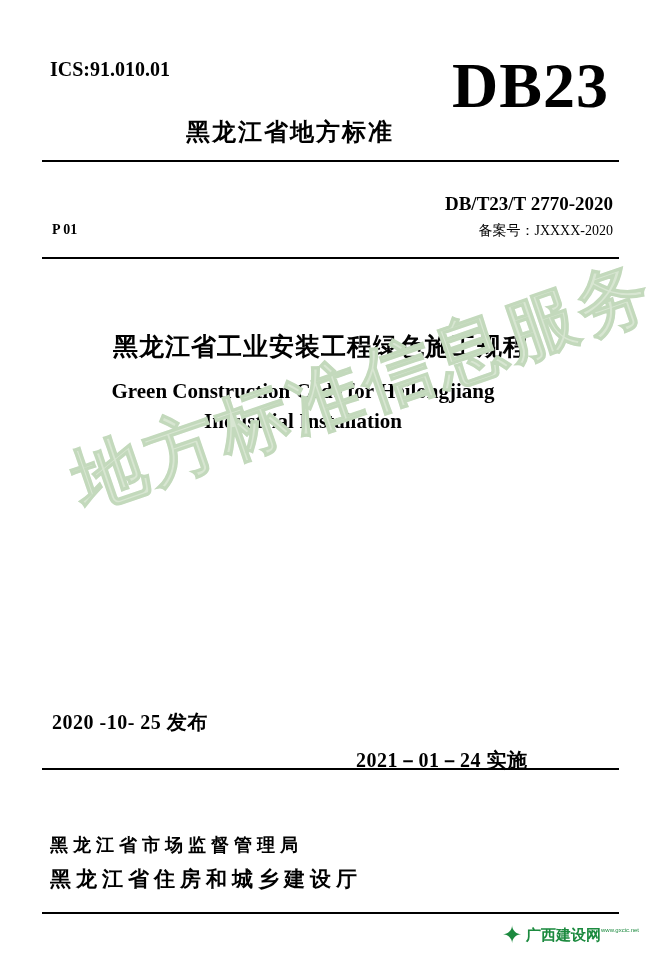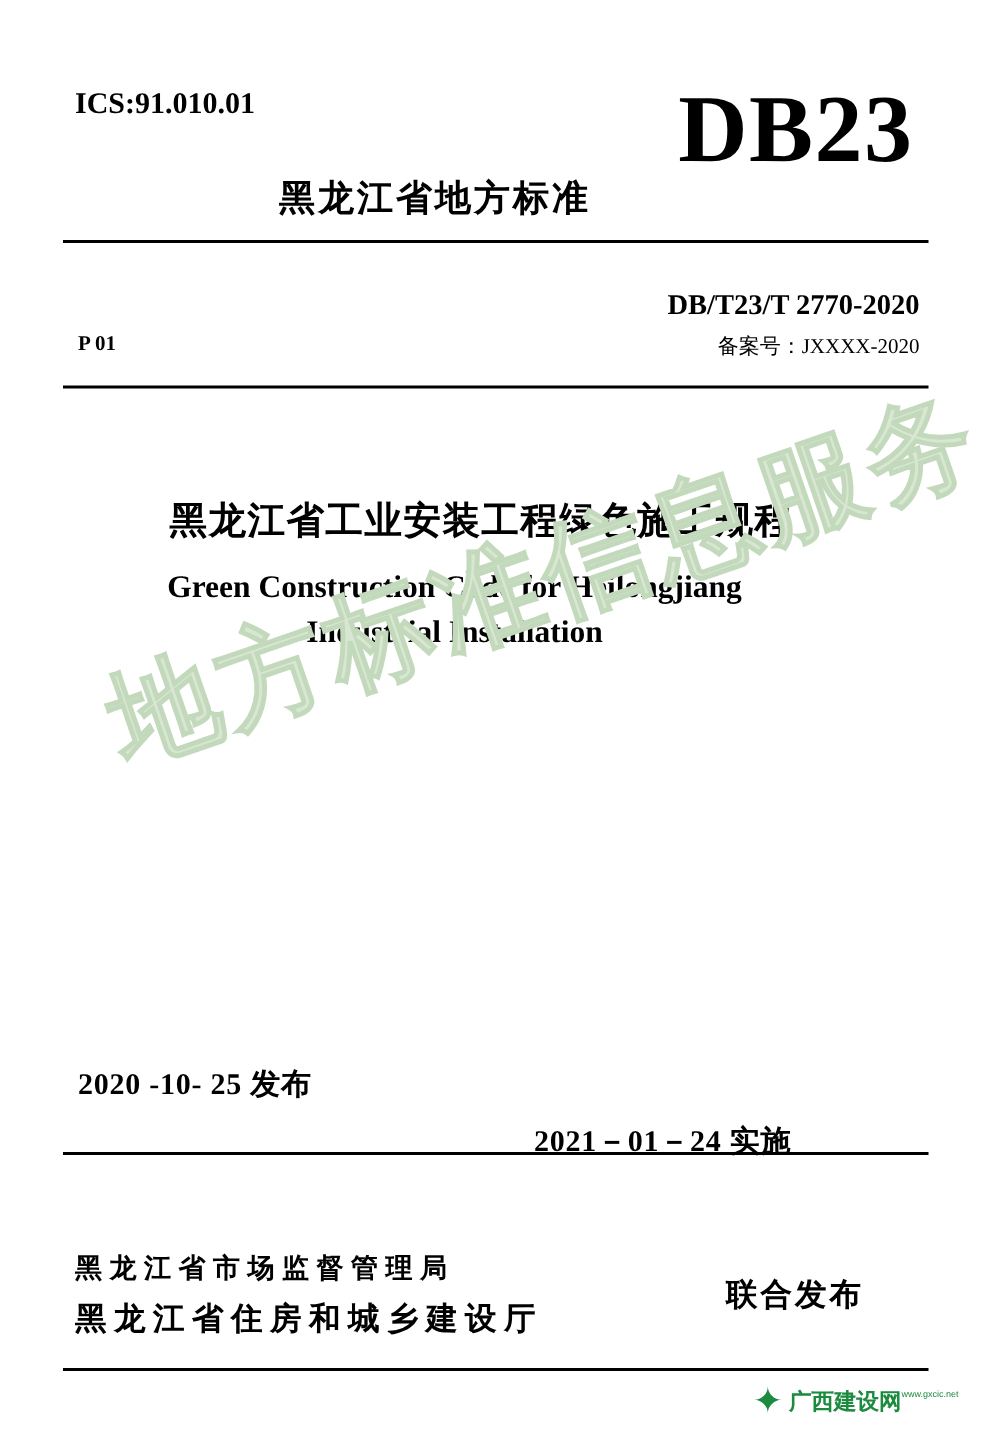--- a/index.html
+++ b/index.html
@@ -238,21 +238,20 @@
 
   <div class="watermark">地方标准信息服务</div>
 
   <div class="date-issue">2020 -10- 25  发布</div>
   <div class="date-impl">2021－01－24  实施</div>
 
   <div class="rule rule-3"></div>
 
   <div class="issuer-1">黑龙江省市场监督管理局</div>
   <div class="issuer-2">黑龙江省住房和城乡建设厅</div>
-  <div class="joint">联合发布</div>
 
   <div class="rule rule-4"></div>
 
   <div class="footer-logo">
     <span class="star">✦</span>
     <span class="brand">
       <span class="brand-cn">广西建设网</span>
       <span class="brand-url">www.gxcic.net</span>
     </span>
   </div>

